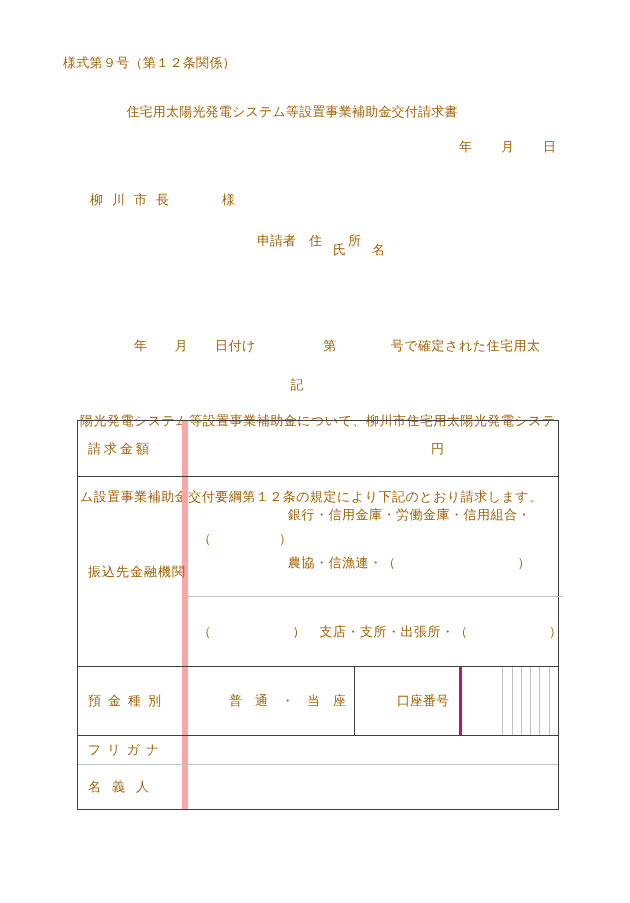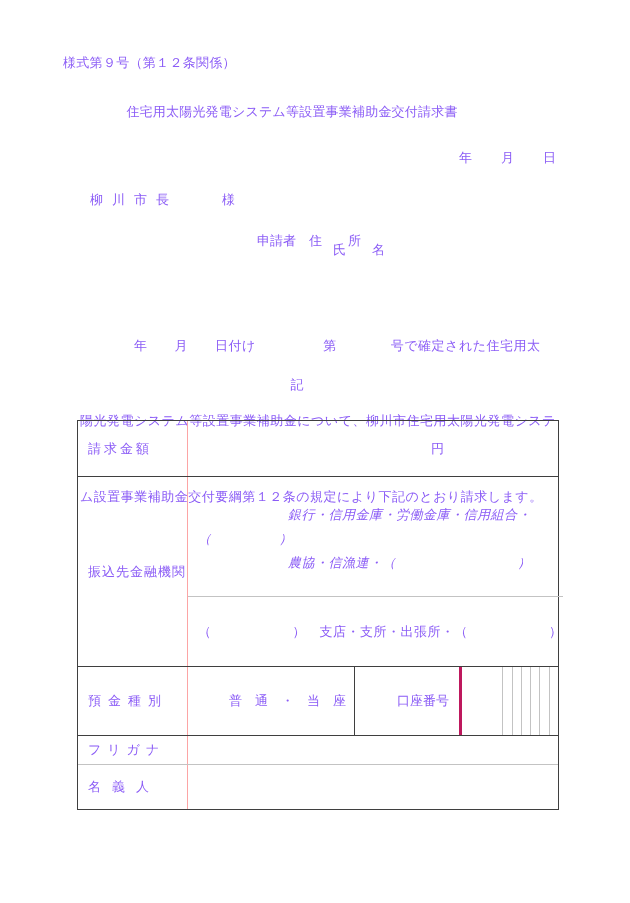--- a/index.html
+++ b/index.html
@@ -1,30 +1,30 @@
 <!DOCTYPE html>
 <html lang="ja"><head>
 <meta charset="utf-8">
 <style>
   html,body{margin:0;padding:0;background:#ffffff;}
   *{box-sizing:border-box;}
   .page{
     position:relative;
     width:630px;height:903px;
     background:#ffffff;
-    color:#8b5cf6;
+    color:#a16207;
     font-family:"Liberation Serif","DejaVu Serif",serif;
     font-size:13px;
     overflow:hidden;
   }
   .line{position:absolute;line-height:16px;white-space:pre;}
 
   .form-number{left:63px;top:55px;letter-spacing:0.3px;}
   .doc-title{left:0;top:104px;width:584px;text-align:center;letter-spacing:0.2px;}
-  .date-line{top:150px;right:73px;letter-spacing:1px;}
+  .date-line{top:139px;right:73px;letter-spacing:1px;}
   .addressee{left:90px;top:192px;letter-spacing:9px;}
   .applicant-line1{left:257px;top:233px;}
   .applicant-line2{left:317px;top:242px;margin-left:16px;}
   .body-par{position:absolute;left:80px;top:282px;width:478px;line-height:25.3px;letter-spacing:0.5px;white-space:pre;}
   .kigo{left:0;top:377px;width:594px;text-align:center;}
 
   
   .form-table{
     position:absolute;left:77px;top:420px;width:482px;height:390px;
     border:1px solid #3f3f3f;
@@ -33,35 +33,35 @@
   .trow{display:flex;width:100%;}
   .trow + .trow{border-top:1px solid #3f3f3f;}
   .trow.light-top{border-top:1px solid #c3c3c3;}
   .r1{height:55px;}
   .r2{height:190px;}
   .r3{height:69px;gap:32px;}
   .r4{height:29px;}
   .r5{flex:1;}
   .tlabel{
     flex:0 0 110px;width:110px;
-    border-right:1px solid #fca5a5;
+    border-right:6px solid #fca5a5;
     display:flex;align-items:center;
     padding-left:10px;white-space:pre;
   }
   .ls1{letter-spacing:1px;}
   .ls3{letter-spacing:3px;}
   .ls6{letter-spacing:6px;}
   .ls7{letter-spacing:7px;}
   .ls11{letter-spacing:11px;}
   .ls13{letter-spacing:13px;}
 
   .amount-cell{flex:1;display:flex;align-items:center;padding-left:243px;}
 
   .bank-cell{flex:1;display:flex;flex-direction:column;}
-  .bank-top{height:120px;border-bottom:1px solid #c3c3c3;padding-top:26px;line-height:24px;letter-spacing:0.5px;font-style:italic;}
+  .bank-top{height:120px;border-bottom:1px solid #c3c3c3;padding-top:26px;line-height:24px;letter-spacing:0.5px;}
   .bank-top div{white-space:pre;}
   .indent{padding-left:100px;}
   .noindent{padding-left:10px;}
   .bank-bottom{flex:1;display:flex;align-items:center;padding-left:10px;letter-spacing:0.5px;white-space:pre;}
 
   .type-cell{flex:0 0 135px;width:135px;border-right:1px solid #3f3f3f;display:flex;align-items:center;padding-left:9px;white-space:pre;}
   .acct-cell{flex:0 0 75px;width:75px;border-right:3px solid #be185d;display:flex;align-items:center;justify-content:center;white-space:pre;}
   .digit-boxes{flex:1;display:flex;}
   .digit-box{flex:1;border-left:1px solid #c3c3c3;}
   .digit-box:first-child{border-left:none;}

